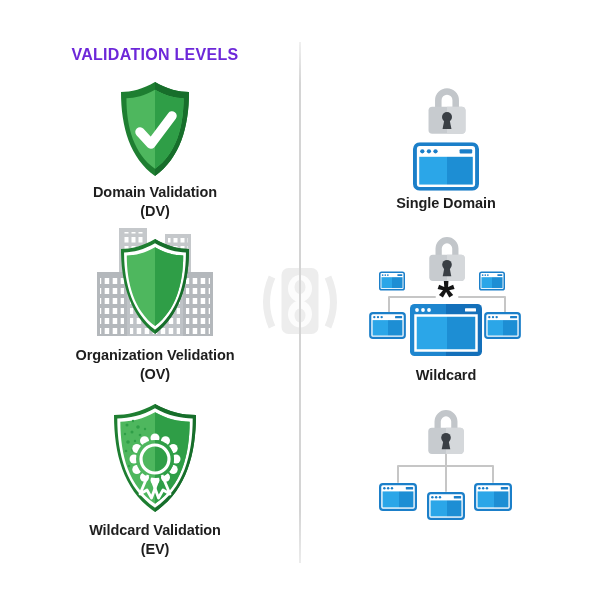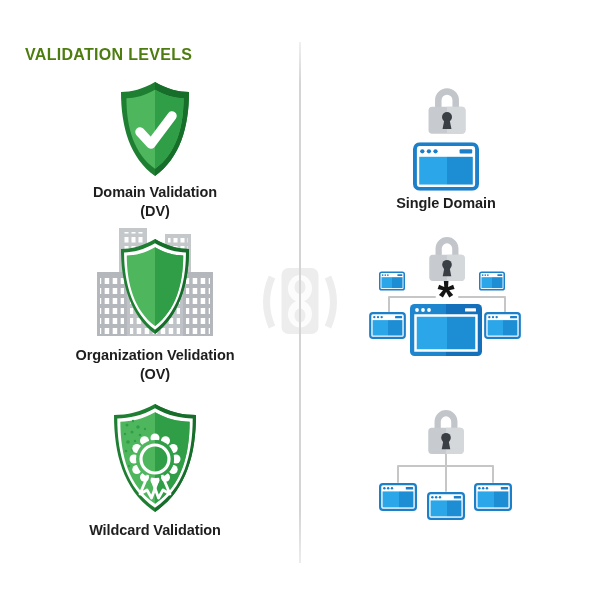--- a/index.html
+++ b/index.html
@@ -1,22 +1,22 @@
 <!DOCTYPE html>
 <html><head>
 <meta charset="utf-8">
 <style>
   html,body{margin:0;padding:0;background:#fff;}
   .canvas{position:relative;width:600px;height:600px;background:#ffffff;overflow:hidden;
           font-family:"Liberation Sans", sans-serif;}
   .divider{position:absolute;left:299px;top:42px;width:2px;height:521px;
            background:linear-gradient(#f0f0f0,#d4d4d4 8%,#d4d4d4 90%,#ececec);z-index:3;}
   .watermark{position:absolute;left:260px;top:267px;z-index:1;}
-  .col-header{position:absolute;top:46px;width:260px;text-align:left;
-              font-size:16px;font-weight:700;letter-spacing:.3px;color:#4d7c0f;z-index:2;}
+  .col-header{position:absolute;top:46px;width:260px;text-align:center;
+              font-size:16px;font-weight:700;letter-spacing:.3px;color:#6d28d9;z-index:2;}
   .col-header.left{left:25px;}
   .col-header.right{left:316px;}
   .icon{position:absolute;z-index:2;}
   .label{position:absolute;width:260px;text-align:center;z-index:2;
          font-size:14.5px;line-height:19px;font-weight:600;color:#1e1e1e;letter-spacing:-0.1px;}
   .label.left{left:25px;}
   .label.right{left:316px;}
   .asterisk{position:absolute;left:426px;top:277px;width:40px;height:40px;line-height:40px;
             text-align:center;font-size:44px;font-weight:700;color:#141414;z-index:4;}
   .defs-svg{position:absolute;width:0;height:0;}
@@ -183,20 +183,21 @@
       </g>
       <circle cx="48" cy="58" r="19" fill="#4eb75e"></circle>
       <circle cx="48" cy="58" r="19" fill="#2f9e47" clip-path="url(#cpEV)"></circle>
       <circle cx="48" cy="58" r="14" fill="none" stroke="#ffffff" stroke-width="3.2"></circle>
       <path d="M41,74 L33,93 L40,89 L44.5,97 L51,79" fill="none" stroke="#ffffff" stroke-width="2.8" stroke-linejoin="round"></path>
       <path d="M55,74 L63,93 L56,89 L51.5,97 L45,79" fill="none" stroke="#ffffff" stroke-width="2.8" stroke-linejoin="round"></path>
     </g>
   </svg>
   <div class="label left" style="top:521px">
     <div>Wildcard Validation</div>
+    <div>(EV)</div>
   </div>
 
   <svg class="icon" style="left:425px;top:86px" width="44" height="50" viewBox="0 0 40 46">
       <use href="#sym-lock" xlink:href="#sym-lock"></use>
     </svg>
   <svg class="icon" style="left:413px;top:142px" width="66" height="49" viewBox="0 0 34 25">
       <use href="#sym-browser" xlink:href="#sym-browser"></use>
     </svg>
   <div class="label right" style="top:194px">
     <div>Single Domain</div>
@@ -205,20 +206,23 @@
   <svg class="icon" style="left:367px;top:231px" width="160" height="130" viewBox="0 0 160 130">
     <path d="M68,66 H22 V82 M92,66 H138 V82" fill="none" stroke="#c6c6c6" stroke-width="2" stroke-linecap="round" stroke-linejoin="round"></path>
     <use href="#sym-lock" xlink:href="#sym-lock" x="59" y="4" width="42" height="48"></use>
     <use href="#sym-browser" xlink:href="#sym-browser" x="12" y="40" width="26" height="20"></use>
     <use href="#sym-browser" xlink:href="#sym-browser" x="112" y="40" width="26" height="20"></use>
     <use href="#sym-browser" xlink:href="#sym-browser" x="2" y="81" width="37" height="27"></use>
     <use href="#sym-browser" xlink:href="#sym-browser" x="117" y="81" width="37" height="27"></use>
     <use href="#sym-browser-lg" xlink:href="#sym-browser-lg" x="43" y="73" width="72" height="52"></use>
   </svg>
   <div class="asterisk">*</div>
+  <div class="label right" style="top:366px">
+    <div>Wildcard</div>
+  </div>
 
   <svg class="icon" style="left:376px;top:404px" width="140" height="146" viewBox="0 0 140 146">
     <path d="M70,50 L70,87 M22,62 L117,62 M22,62 L22,78 M117,62 L117,78" fill="none" stroke="#c6c6c6" stroke-width="2" stroke-linecap="round" stroke-linejoin="round"></path>
     <use href="#sym-lock" xlink:href="#sym-lock" x="49" y="4" width="42" height="48"></use>
     <use href="#sym-browser" xlink:href="#sym-browser" x="3" y="79" width="38" height="28"></use>
     <use href="#sym-browser" xlink:href="#sym-browser" x="51" y="88" width="38" height="28"></use>
     <use href="#sym-browser" xlink:href="#sym-browser" x="98" y="79" width="38" height="28"></use>
   </svg>
 
 </div>

